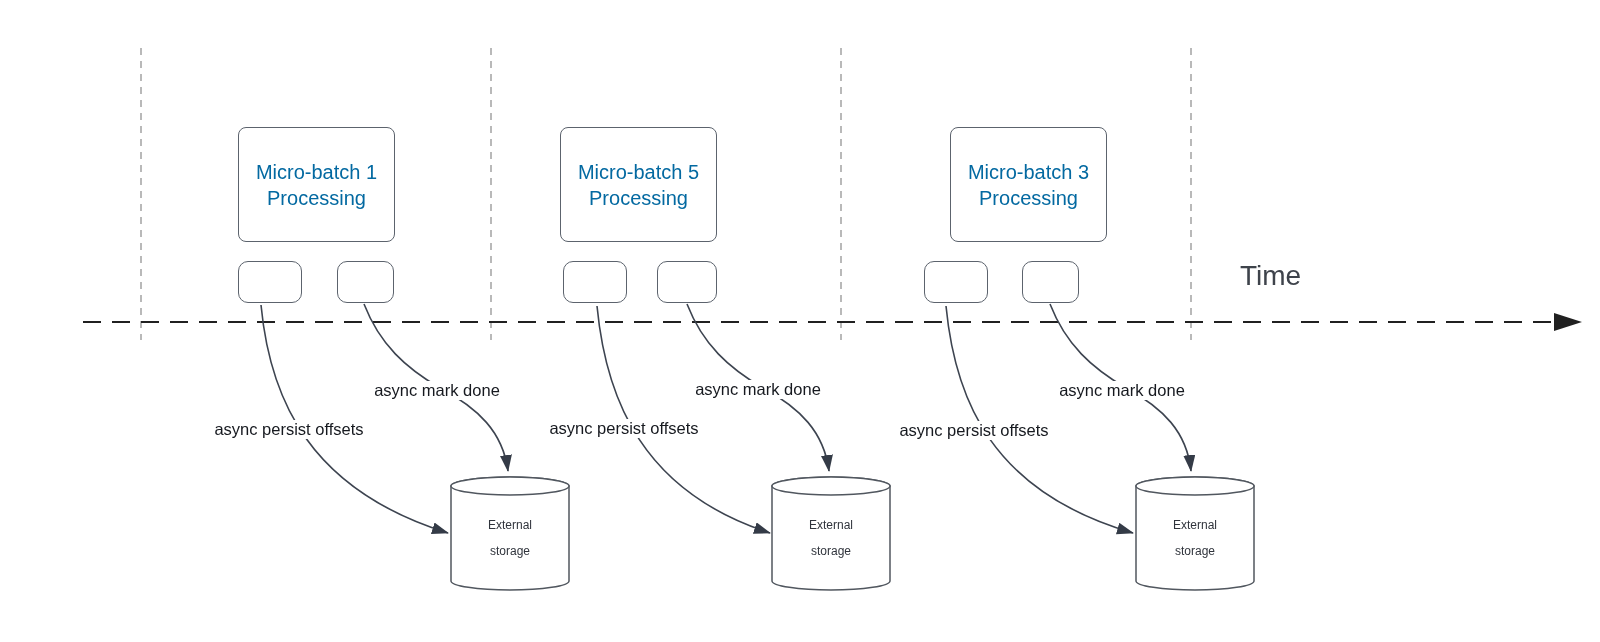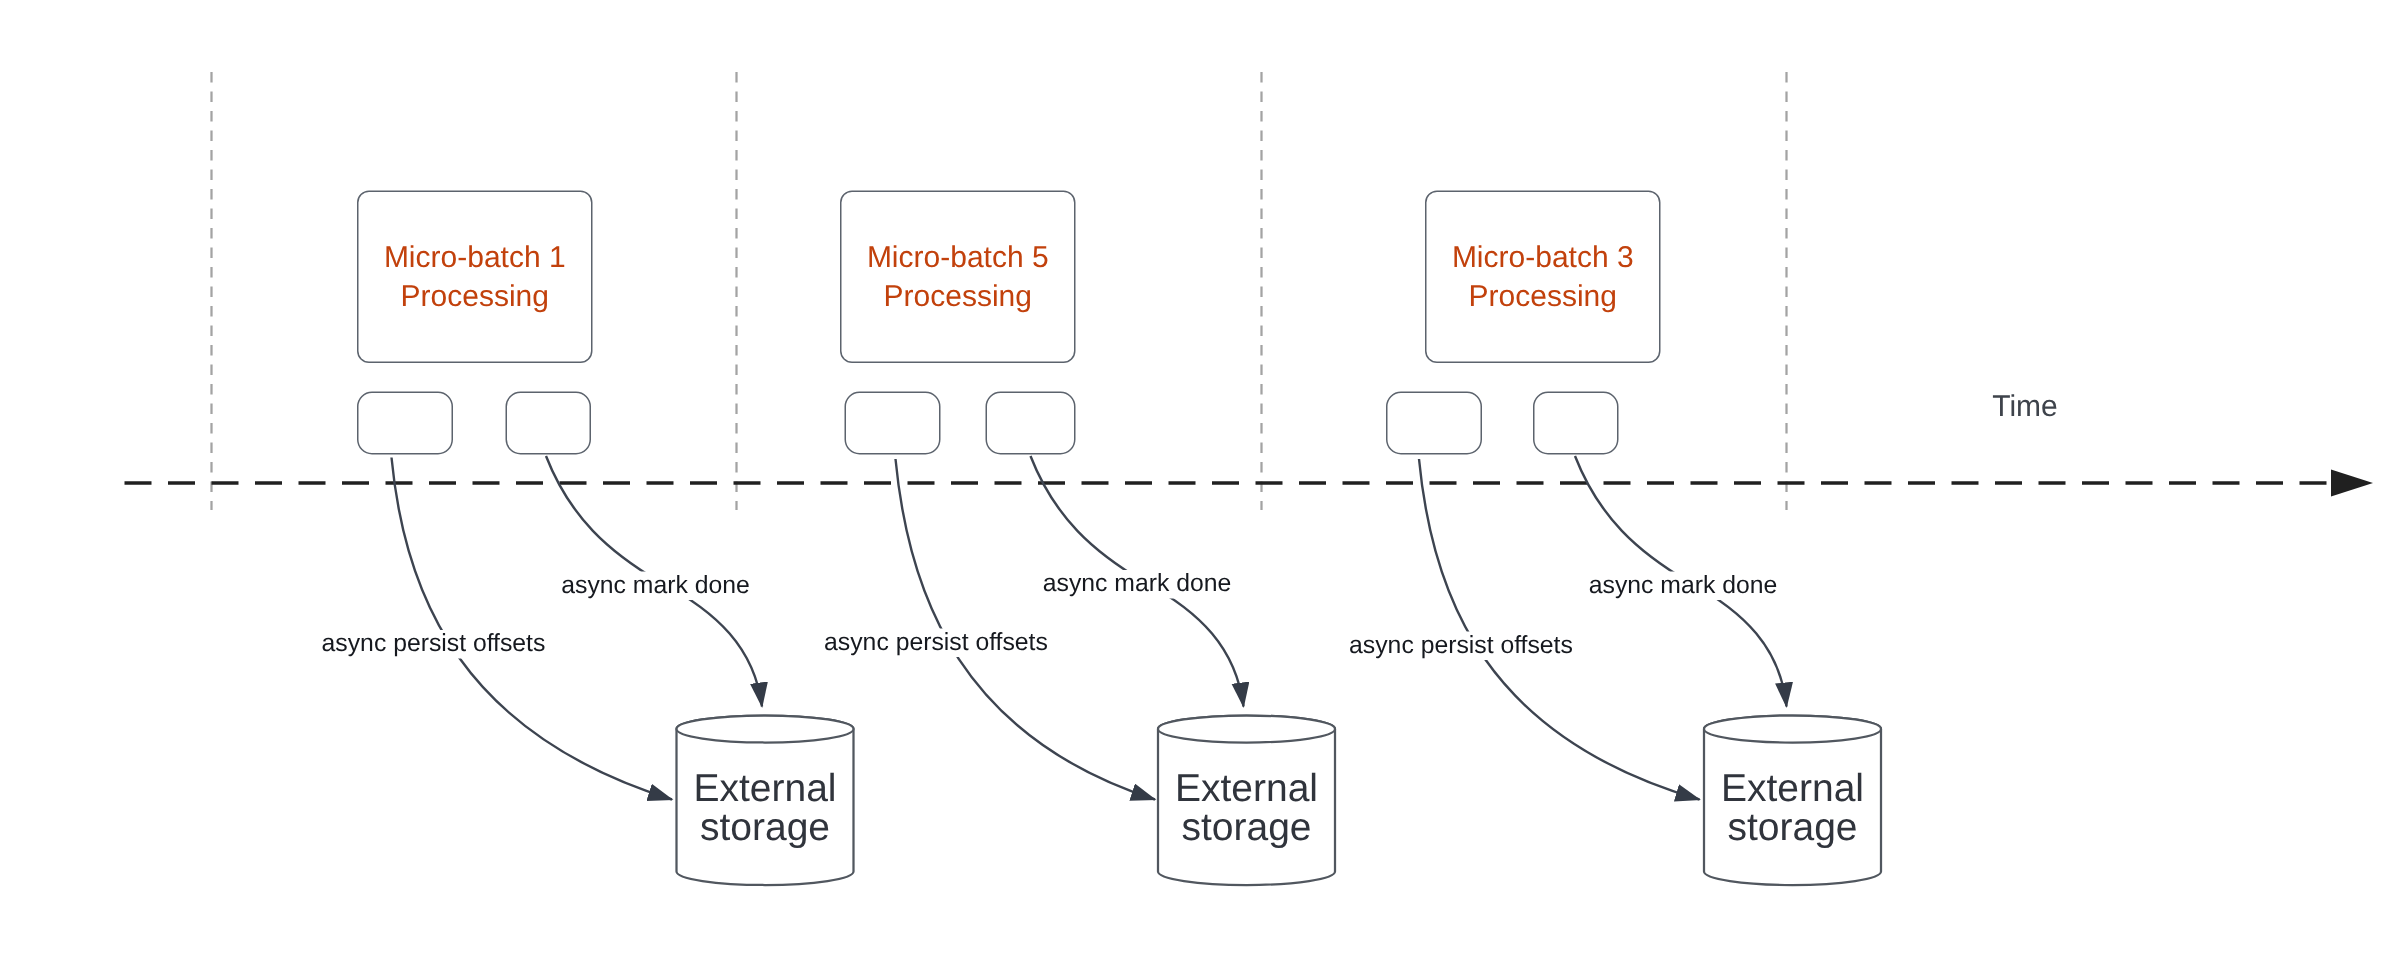--- a/index.html
+++ b/index.html
@@ -23,58 +23,57 @@
   .node-box {
     position: absolute;
     box-sizing: border-box;
     background: #ffffff;
     border: 1.5px solid #5c636d;
     border-radius: 8px;
     display: flex;
     align-items: center;
     justify-content: center;
     text-align: center;
-    color: #c2410c;
+    color: #0369a1;
     font-size: 20px;
     line-height: 26px;
   }
   .task-box {
     position: absolute;
     box-sizing: border-box;
     background: #ffffff;
     border: 1.5px solid #5c636d;
     border-radius: 10px;
   }
   .cyl-text {
     position: absolute;
     display: flex;
     align-items: center;
     justify-content: center;
     text-align: center;
     color: #30343c;
-    font-size: 26px;
+    font-size: 12px;
     line-height: 26px;
   }
   .arrow-label {
     position: absolute;
     transform: translateX(-50%);
     background: #ffffff;
     padding: 0 3px;
     white-space: nowrap;
     font-size: 16.5px;
     font-weight: normal;
     color: #16191f;
   }
   .time-label {
     position: absolute;
-    left: 1280px;
+    left: 1240px;
     top: 260px;
     width: 140px;
-    text-align: center;
-    font-size: 20px;
+    font-size: 28px;
     color: #3e434b;
   }
 </style>
 </head>
 <body>
 
 <div class="canvas">
 
   <svg class="layer" width="1600" height="642" viewBox="0 0 1600 642">
     <defs>

